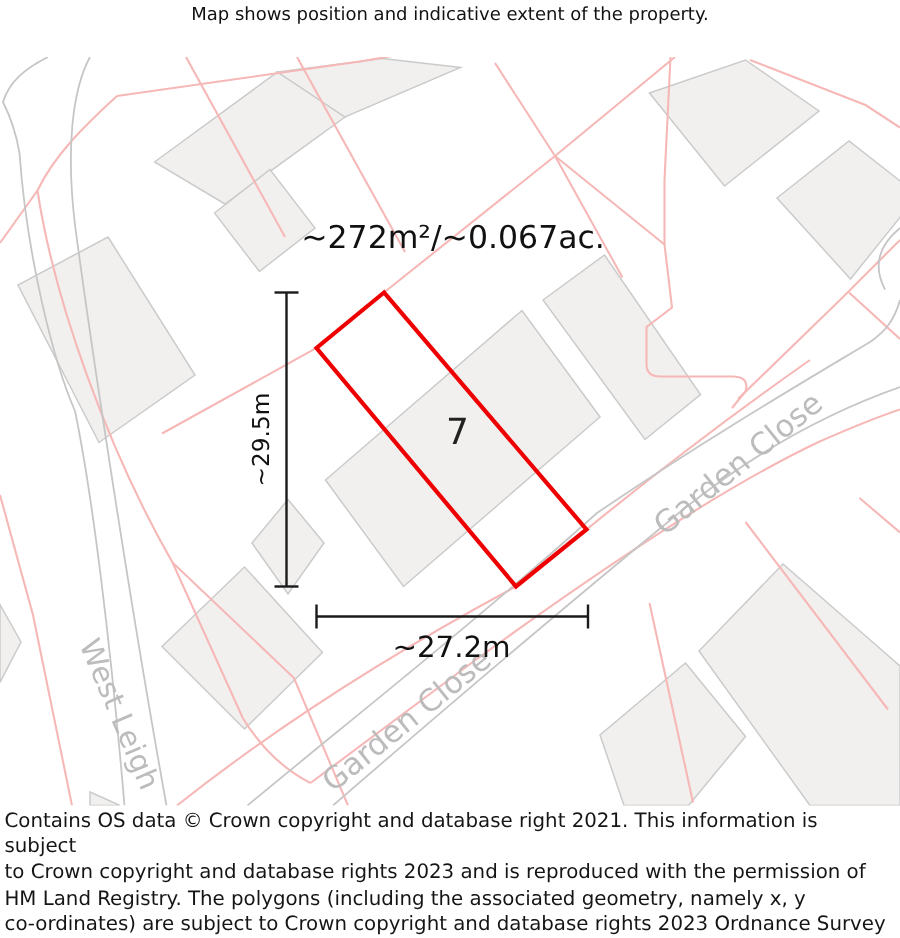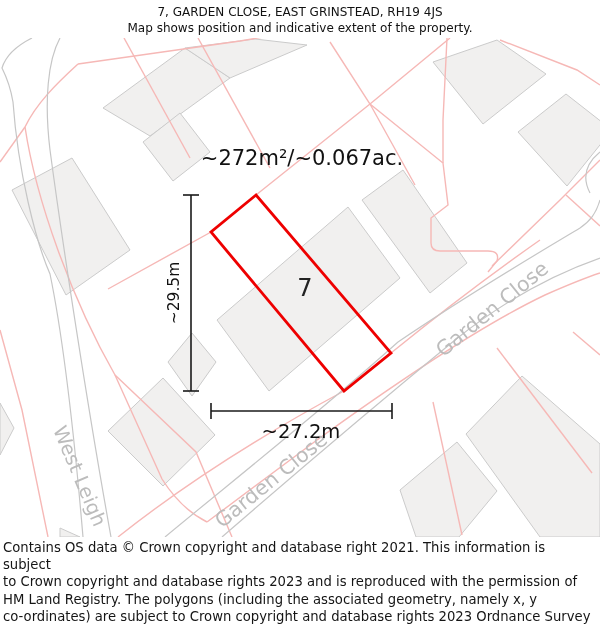--- a/index.html
+++ b/index.html
@@ -17,21 +17,20 @@
   .rd{fill:none;stroke:#c6c6c6;stroke-width:1.2;}
   .rlbl{fill:#bcbcbc;}
   .dim{stroke:#1a1a1a;stroke-width:1.6;}
 </style>
 </head>
 <body>
 
 <div id="stage">
 
   <div id="hdr">
-    <div class="t1">7, GARDEN CLOSE, EAST GRINSTEAD, RH19 4JS</div>
     <div class="t2">Map shows position and indicative extent of the property.</div>
   </div>
 
   <svg id="map" width="600" height="499" viewBox="0 38 600 499">
 
     <rect x="0" y="38" width="600" height="499" fill="#ffffff"></rect>
 
     <g>
       <polygon class="bld" points="103,108 185,48 230,78 150,136"></polygon>
       <polygon class="bld" points="185,48 255,39 307,45 230,78"></polygon>

